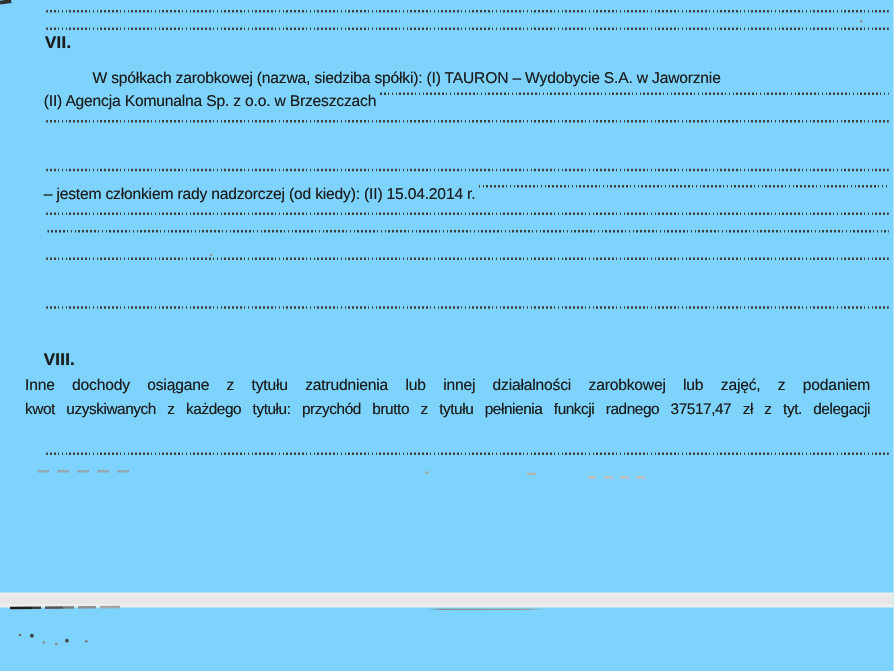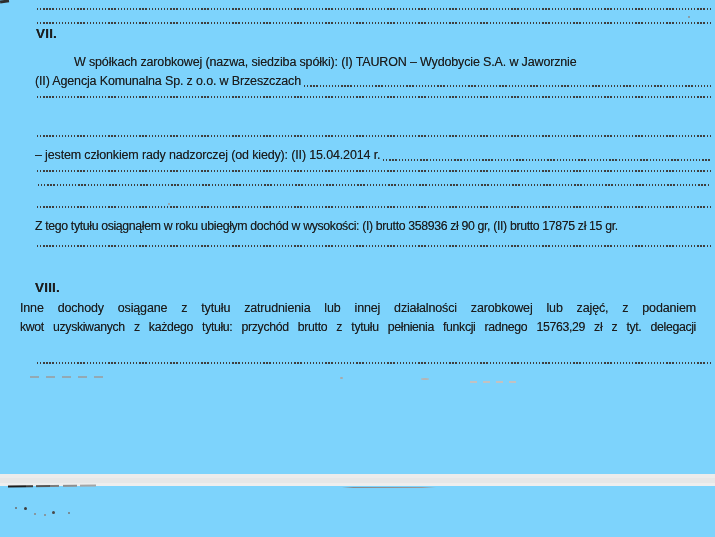--- a/index.html
+++ b/index.html
@@ -30,21 +30,20 @@
   .dotrow{
     position:absolute;
     left:37px;right:4px;height:1.8px;
     background:repeating-linear-gradient(90deg,#3e3e3e 0 1.3px,transparent 1.3px 3.1px);
   }
   
   .leader-row{
     position:absolute;
     left:35px;right:4px;
     display:flex;
-    align-items:flex-end;
     line-height:15px;
   }
   .leader-row .t{
     white-space:nowrap;
     text-shadow:0 0 0.5px rgba(20,20,20,0.55);
   }
   .leader-row .fill{
     flex:1;
     height:1.8px;
     margin:0 0 2px 3px;
@@ -133,28 +132,27 @@
 
   <div class="dotrow" style="top:170px"></div>
 
   <div class="leader-row" style="top:184px">
     <span class="fill"></span>
   </div>
   <div class="speck" style="left:168px;top:203px;width:2px;height:2px;background:#9a9a9a;"></div>
 
   <div class="dotrow" style="top:206px"></div>
 
-  <div class="txt cond" style="left:35px;top:219px">Z tego tytułu osiągnąłem w roku ubiegłym dochód w wysokości: (I) brutto 358936 zł 90 gr, (II) brutto 17875 zł 15 gr.</div>
 
   <div class="dotrow" style="top:245px"></div>
 
   <div class="txt heading" style="left:35px;top:280px">VIII.</div>
 
   <div class="just" style="top:301px">Inne dochody osiągane z tytułu zatrudnienia lub innej działalności zarobkowej lub zajęć, z podaniem</div>
-  <div class="just cond" style="top:320px">kwot uzyskiwanych z każdego tytułu: przychód brutto z tytułu pełnienia funkcji radnego 15763,29 zł z tyt. delegacji</div>
+  <div class="just cond" style="top:320px">kwot uzyskiwanych z każdego tytułu: przychód brutto z tytułu pełnienia funkcji radnego 37517,47 zł z tyt. delegacji</div>
 
 
   <div class="dotrow" style="top:362px"></div>
 
   <div class="dash-row-left"></div>
   <div class="speck" style="left:340px;top:377px;width:3px;height:1.5px;background:#a8a8a8;"></div>
   <div class="speck" style="left:421px;top:378px;width:8px;height:1.5px;background:#b5b5b5;"></div>
   <div class="dash-row-right"></div>
 
   <div class="band"></div>

